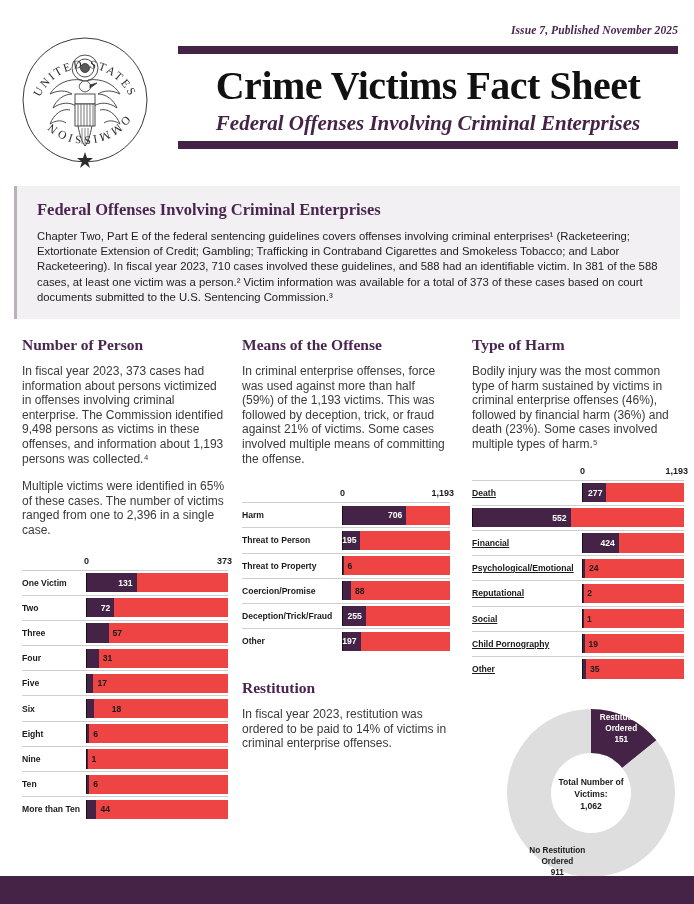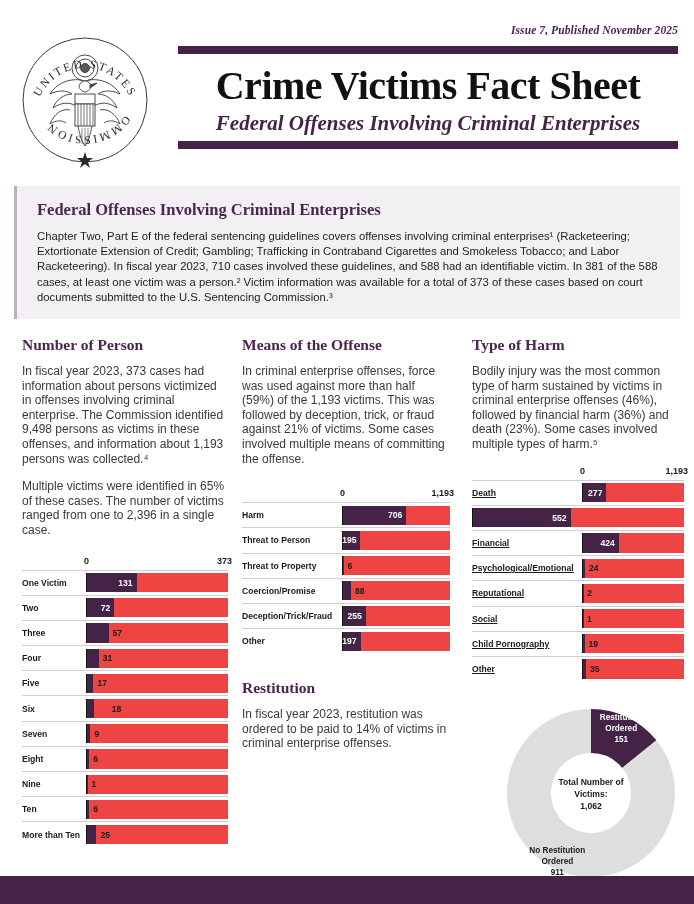--- a/index.html
+++ b/index.html
@@ -262,27 +262,20 @@
           </div>
         </div>
         <div class="bar-row">
           <div class="bar-label">Six</div>
           <div class="bar-track">
             <div class="bar-fill" style="width: 4.82574%; background: rgb(69, 35, 71);"></div>
             <span class="bar-val outside" style="left: calc(4.82574% + 4px); margin-left: 14px;">18</span>
           </div>
         </div>
         <div class="bar-row">
-          <div class="bar-label">Seven</div>
-          <div class="bar-track">
-            <div class="bar-fill" style="width: 2.41287%; background: rgb(69, 35, 71);"></div>
-            <span class="bar-val outside" style="left: calc(2.41287% + 4px);">9</span>
-          </div>
-        </div>
-        <div class="bar-row">
           <div class="bar-label">Eight</div>
           <div class="bar-track">
             <div class="bar-fill" style="width: 1.60858%; background: rgb(69, 35, 71);"></div>
             <span class="bar-val outside" style="left: calc(1.60858% + 4px);">6</span>
           </div>
         </div>
         <div class="bar-row">
           <div class="bar-label">Nine</div>
           <div class="bar-track">
             <div class="bar-fill" style="width: 0.268097%; background: rgb(69, 35, 71);"></div>
@@ -293,21 +286,21 @@
           <div class="bar-label">Ten</div>
           <div class="bar-track">
             <div class="bar-fill" style="width: 1.60858%; background: rgb(69, 35, 71);"></div>
             <span class="bar-val outside" style="left: calc(1.60858% + 4px);">6</span>
           </div>
         </div>
         <div class="bar-row">
           <div class="bar-label">More than Ten</div>
           <div class="bar-track">
             <div class="bar-fill" style="width: 6.70241%; background: rgb(69, 35, 71);"></div>
-            <span class="bar-val outside" style="left: calc(6.70241% + 4px);">25</span>
+            <span class="bar-val outside" style="left: calc(6.70241% + 4px);">44</span>
           </div>
         </div>
       </div>
   </div>
 
   <div class="col col-2">
     <div class="sec-title">Means of the Offense</div>
     <div class="sec-body">In criminal enterprise offenses, force was used against more than half (59%) of the 1,193 victims. This was followed by deception, trick, or fraud against 21% of victims. Some cases involved multiple means of committing the offense.</div>
     <div class="chart chart-means" style="margin-top:22px;">
         <div class="chart-scale">

